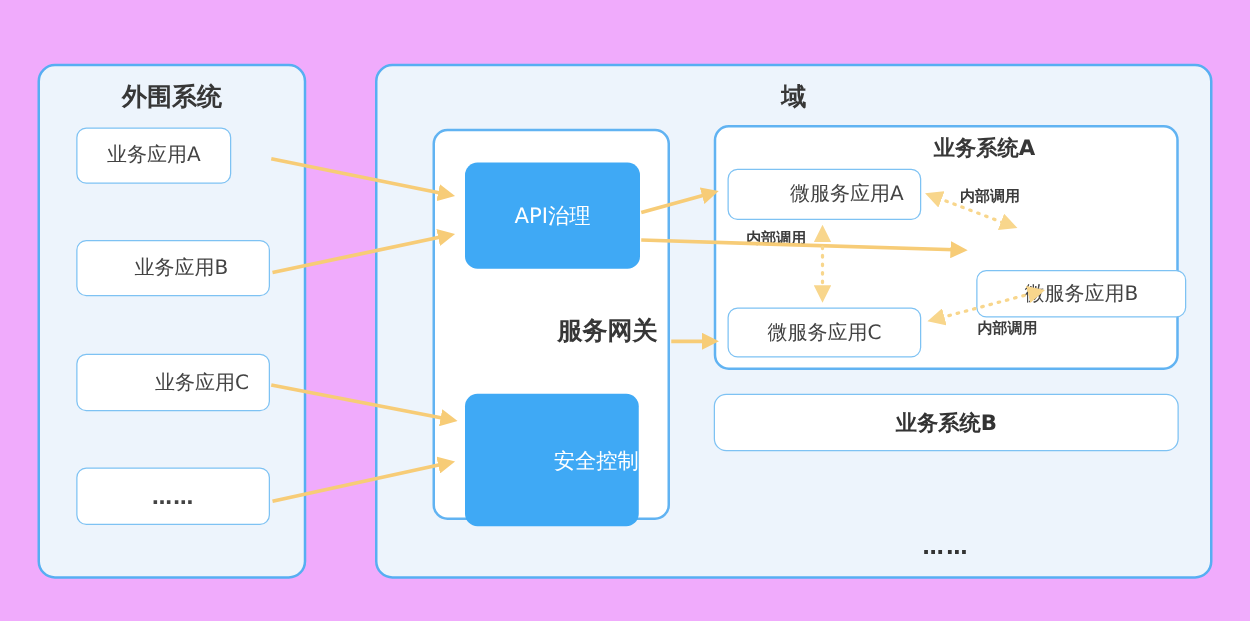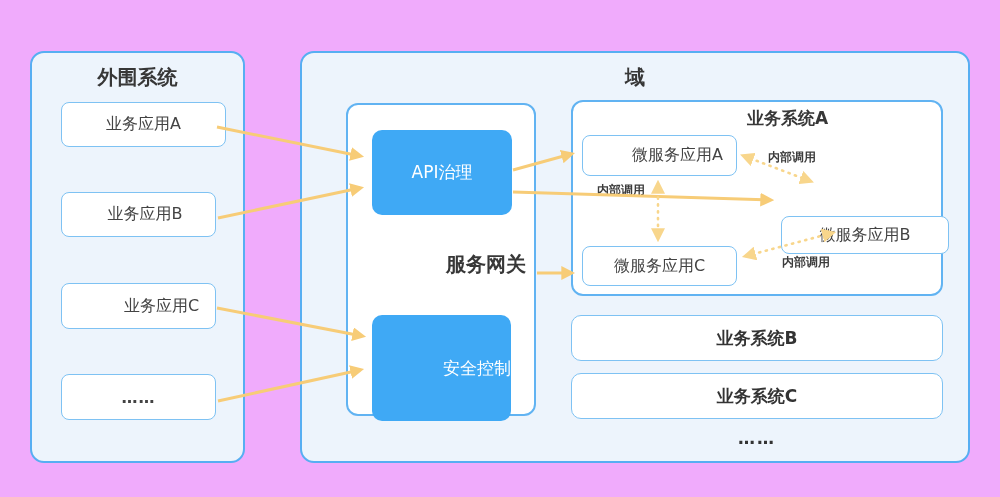--- a/index.html
+++ b/index.html
@@ -108,21 +108,21 @@
   }
 </style>
 </head>
 <body>
 
 <div id="canvas">
 
   <div class="panel" style="left:30px; top:51px; width:215px; height:412px;"></div>
   <div class="panel-title" style="left:30px; top:64px; width:215px;">外围系统</div>
 
-  <div class="node-box" style="left:61px; top:102px; width:165px; height:45px;">
+  <div class="node-box" style="left:61px; top:102px; width:124px; height:45px;">
     <span>业务应用A</span>
   </div>
   <div class="node-box" style="left:61px; top:192px; width:155px; height:45px;padding-left:13px;">
     <span>业务应用B</span>
   </div>
   <div class="node-box" style="left:61px; top:283px; width:155px; height:46px;padding-left:46px;">
     <span>业务应用C</span>
   </div>
   <div class="node-box" style="left:61px; top:374px; width:155px; height:46px; font-weight:bold; letter-spacing:1px;">
     <span>……</span>
@@ -153,23 +153,20 @@
     <span>微服务应用C</span>
   </div>
 
   <div class="call-label" style="left:768px; top:149px;">内部调用</div>
   <div class="call-label" style="left:597px; top:182px;">内部调用</div>
   <div class="call-label" style="left:782px; top:254px;">内部调用</div>
 
   <div class="sys-box" style="left:571px; top:315px; width:372px; height:46px;">
     <span>业务系统B</span>
   </div>
-  <div class="sys-box" style="left:571px; top:373px; width:372px; height:46px;">
-    <span>业务系统C</span>
-  </div>
   <div class="ellipsis-row" style="left:571px; top:428px; width:372px;">……</div>
 
   <svg id="arrow-layer" viewBox="0 0 1000 497" xmlns="http://www.w3.org/2000/svg">
     <defs>
       <marker id="ah-solid" viewBox="0 0 10 10" refX="7" refY="5" markerWidth="4.6" markerHeight="4.6" orient="auto-start-reverse">
         <path d="M0 0 L10 5 L0 10 z" fill="#f7cc77"></path>
       </marker>
       <marker id="ah-dash" viewBox="0 0 10 10" refX="7" refY="5" markerWidth="5.4" markerHeight="5.4" orient="auto-start-reverse">
         <path d="M0 0 L10 5 L0 10 z" fill="#f8d68c"></path>
       </marker>

